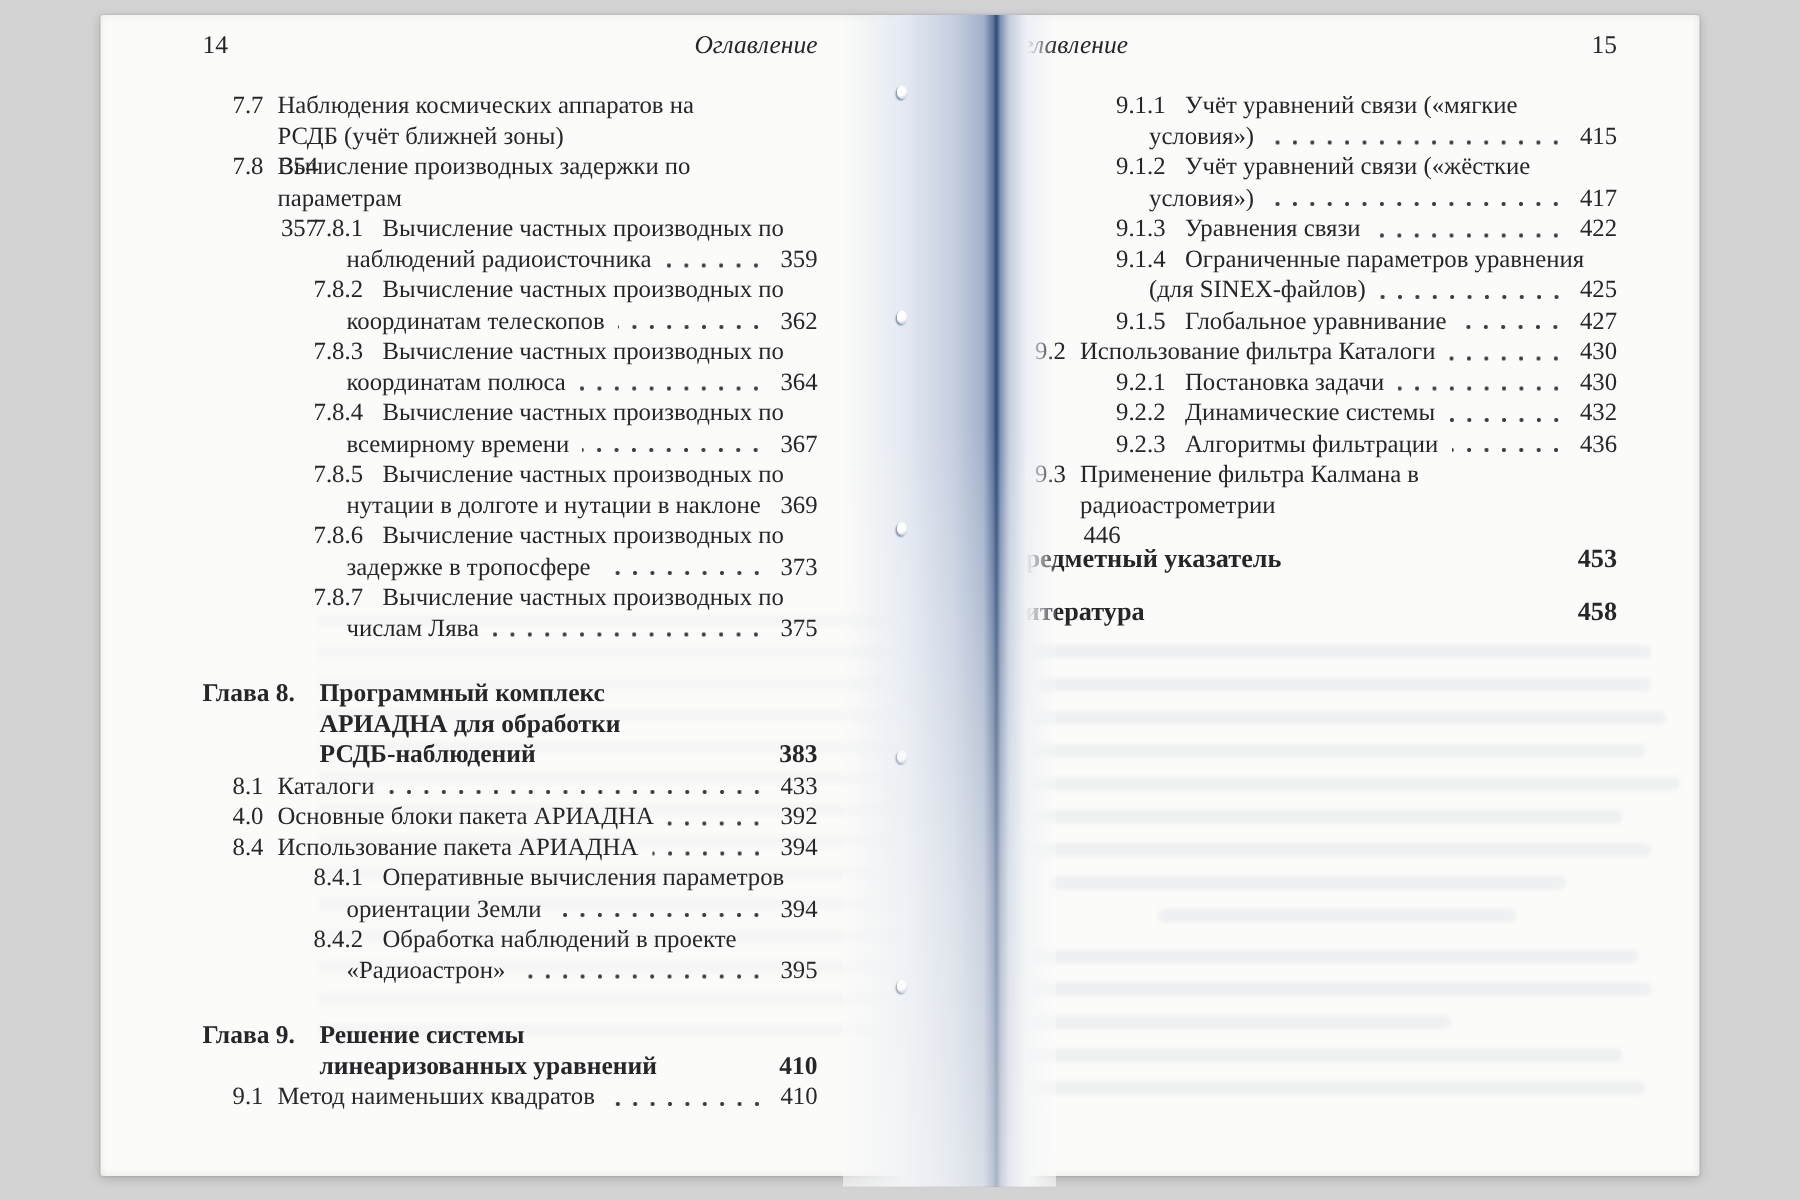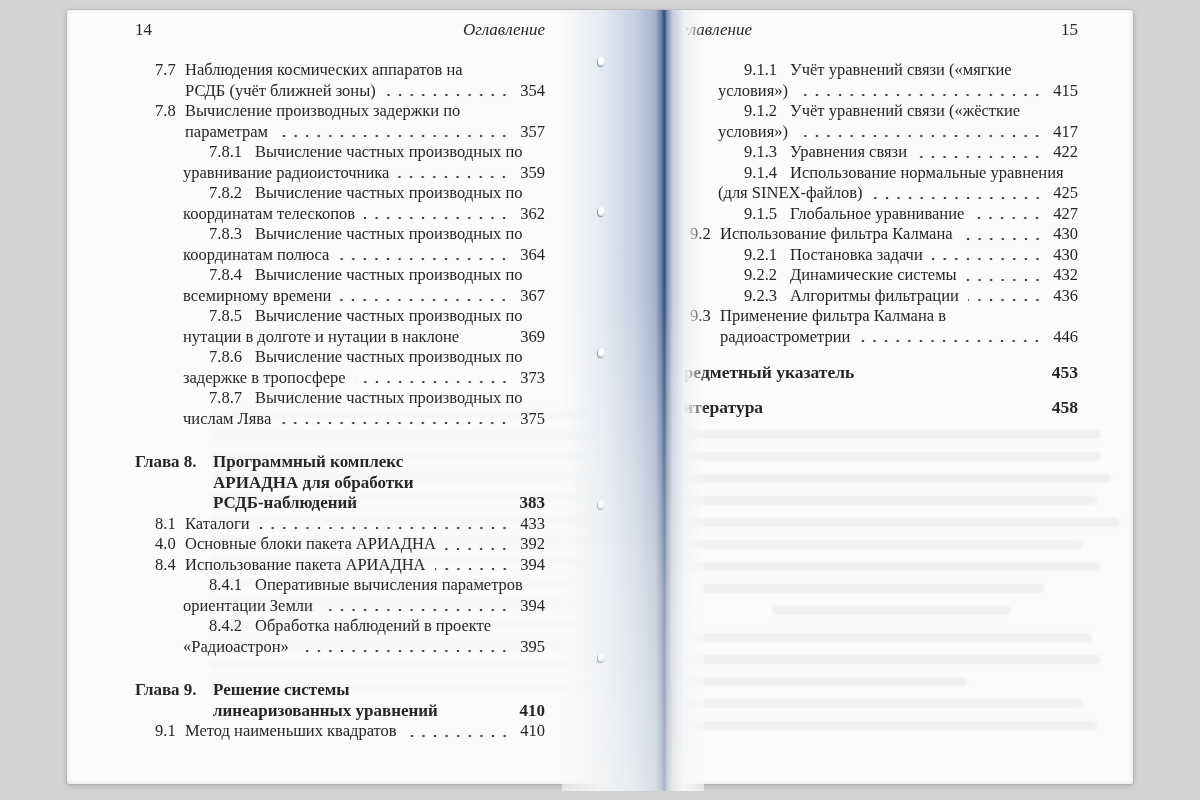--- a/index.html
+++ b/index.html
@@ -57,22 +57,22 @@
   .folio{font-style:normal;}
   
   .row{
     display:flex;align-items:baseline;
     height:20.5px;line-height:20.5px;font-size:16.5px;
     white-space:nowrap;color:#26262a;
   }
   .num{flex:none;}
   .e1a,.e1s{padding-left:20px;} .e1a .num,.e1s .num{width:30px;}
   .e2a,.e2s{padding-left:74px;} .e2a .num,.e2s .num{width:46px;}
-  .e1b{padding-left:50px;}
-  .e2b{padding-left:48px;}
+  .e1b{padding-left:50px;flex-direction:column;}
+  .e2b{padding-left:96px;}
   .cha{padding-left:0;font-weight:bold;font-size:17px;margin-top:23px;}
   .cha .num{width:78px;}
   .chb,.chc{padding-left:78px;font-weight:bold;font-size:17px;}
   .boldrow{font-weight:bold;font-size:17.5px;margin-top:14.5px;}
   .leader{
     flex:1 1 auto;align-self:stretch;margin:0 6px 0 9px;
     background-image:radial-gradient(circle,#3e3e44 1.1px,rgba(0,0,0,0) 1.6px);
     background-size:11.6px 4px;background-repeat:repeat-x;
     background-position:right 2px bottom 4px;
   }
@@ -139,21 +139,21 @@
         <div class="row e1b">
           <span class="text">параметрам</span>
           <span class="leader"></span>
           <span class="pagenum">357</span>
         </div>
         <div class="row e2a">
           <span class="num">7.8.1</span>
           <span class="text">Вычисление частных производных по</span>
         </div>
         <div class="row e2b">
-          <span class="text">уравнивание радиоисточника</span>
+          <span class="text">наблюдений радиоисточника</span>
           <span class="leader"></span>
           <span class="pagenum">359</span>
         </div>
         <div class="row e2a">
           <span class="num">7.8.2</span>
           <span class="text">Вычисление частных производных по</span>
         </div>
         <div class="row e2b">
           <span class="text">координатам телескопов</span>
           <span class="leader"></span>
@@ -292,36 +292,36 @@
           <span class="pagenum">417</span>
         </div>
         <div class="row e2s">
           <span class="num">9.1.3</span>
           <span class="text">Уравнения связи</span>
           <span class="leader"></span>
           <span class="pagenum">422</span>
         </div>
         <div class="row e2a">
           <span class="num">9.1.4</span>
-          <span class="text">Использование нормальные уравнения</span>
+          <span class="text">Ограниченные параметров уравнения</span>
         </div>
         <div class="row e2b">
           <span class="text">(для SINEX-файлов)</span>
           <span class="leader"></span>
           <span class="pagenum">425</span>
         </div>
         <div class="row e2s">
           <span class="num">9.1.5</span>
           <span class="text">Глобальное уравнивание</span>
           <span class="leader"></span>
           <span class="pagenum">427</span>
         </div>
         <div class="row e1s">
           <span class="num">9.2</span>
-          <span class="text">Использование фильтра Калмана</span>
+          <span class="text">Использование фильтра Каталоги</span>
           <span class="leader"></span>
           <span class="pagenum">430</span>
         </div>
         <div class="row e2s">
           <span class="num">9.2.1</span>
           <span class="text">Постановка задачи</span>
           <span class="leader"></span>
           <span class="pagenum">430</span>
         </div>
         <div class="row e2s">

